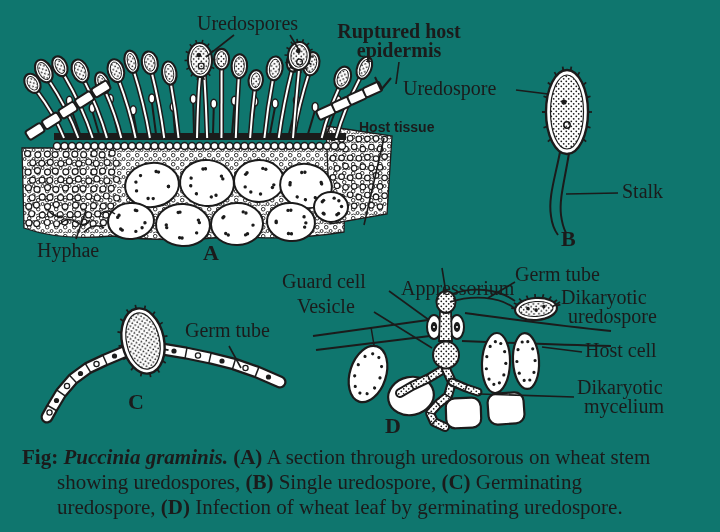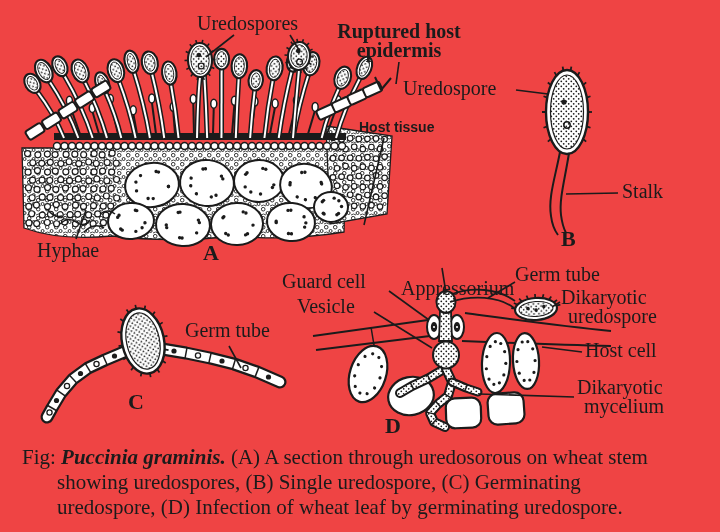--- a/index.html
+++ b/index.html
@@ -1,27 +1,27 @@
 <!DOCTYPE html>
 <html><head>
 <meta charset="utf-8">
 <style>
   html,body{margin:0;padding:0;}
   body{width:720px;height:532px;background:#ffffff;position:relative;overflow:hidden;
        font-family:"Liberation Serif",serif;color:#1b1b1b;}
-  .page{position:absolute;inset:0;background:#ef4444;}
+  .page{position:absolute;inset:0;background:#0f766e;}
   svg{position:absolute;left:0;top:0;}
   .lbl{position:absolute;font-size:20px;line-height:20px;white-space:nowrap;}
   .center{text-align:center;}
   .sm{font-size:14px;font-weight:bold;line-height:11px;font-family:"Liberation Sans",sans-serif;}
   .letter{position:absolute;font-size:22px;font-weight:bold;line-height:22px;}
   .indent2{margin-left:7px;}
   .caption{position:absolute;left:22px;top:445px;width:618px;margin:0;
            font-size:21px;line-height:25px;padding-left:35px;text-indent:-35px;}
-  .b{font-weight:normal;text-align:center;}
+  .b{font-weight:bold;text-align:center;}
   .bi{font-weight:bold;font-style:italic;}
 </style>
 </head>
 <body>
 
 <div class="page">
 
   <svg id="fig" viewBox="0 0 720 445" width="720" height="445">
     <defs>
       <pattern id="stip" width="5" height="5" patternUnits="userSpaceOnUse">

